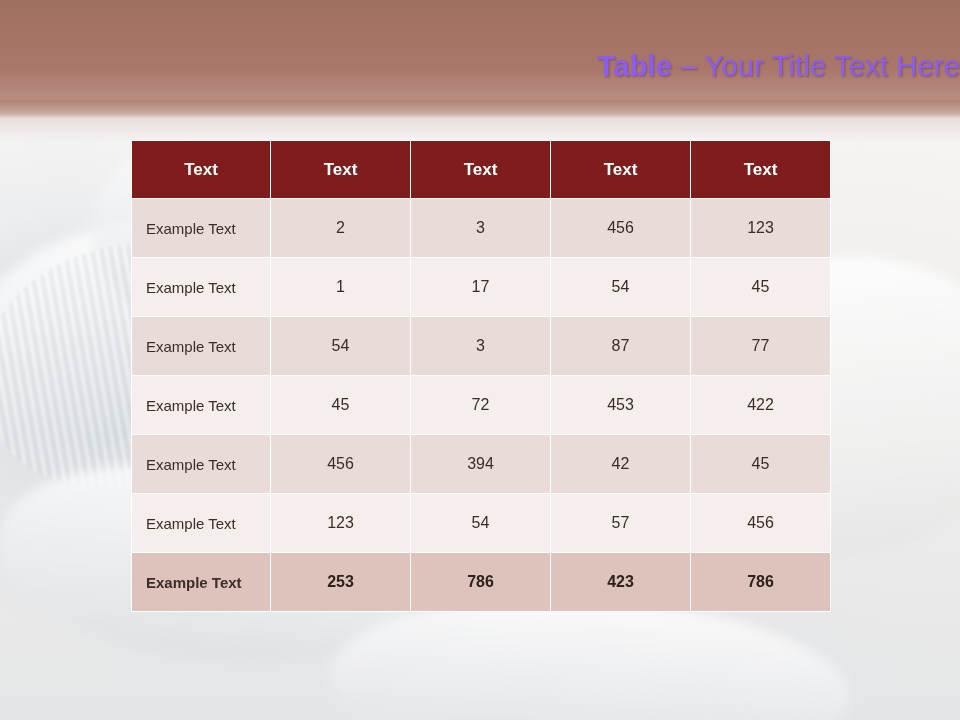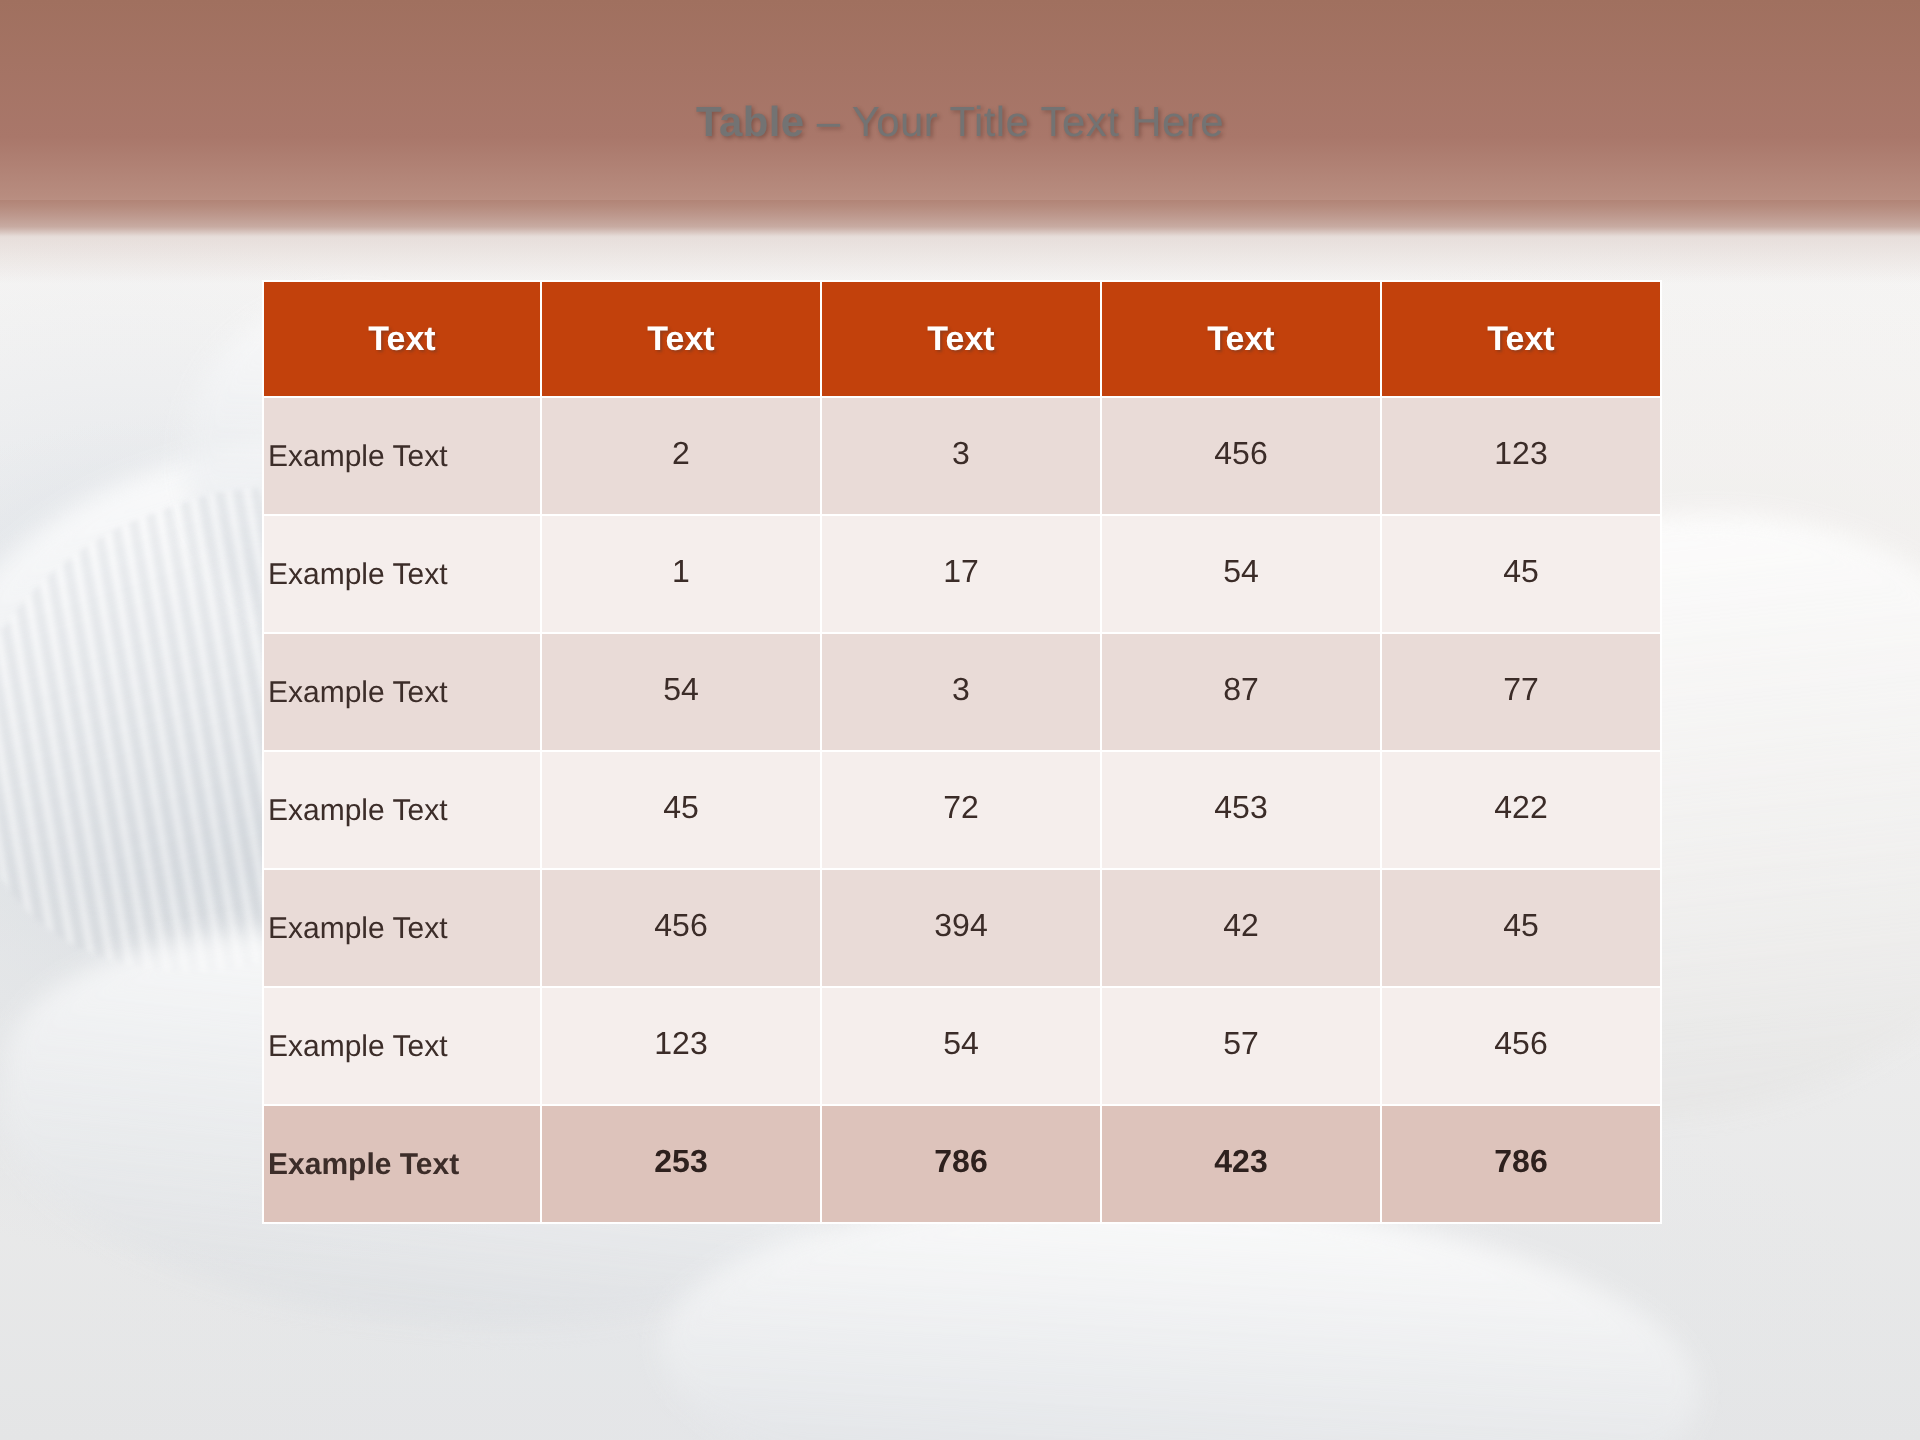--- a/index.html
+++ b/index.html
@@ -66,23 +66,23 @@
   .header-fade {
     position: absolute;
     left: 0; top: 100px;
     width: 960px; height: 42px;
     background: linear-gradient(180deg, rgba(176,130,116,0.85) 0%, rgba(214,196,190,0.45) 45%, rgba(255,255,255,0) 100%);
   }
   .slide-title {
     position: absolute;
     left: 0; top: 50px;
     width: 960px;
-    text-align: center;
-    font-size: 21px;
-    color: #737373;
+    text-align: right;
+    font-size: 29px;
+    color: #8b5cf6;
     letter-spacing: 0.2px;
     text-shadow: 1px 1px 2px rgba(80,45,35,0.45);
     white-space: nowrap;
   }
   .slide-title .t-bold { font-weight: bold; }
   .slide-title .t-light { font-weight: normal; }
 
   
   .table-wrap {
     position: absolute;
@@ -102,30 +102,30 @@
   table.data-table td {
     height: 59px;
     padding: 0 12px;
     text-align: center;
     font-size: 16px;
     color: #3b2c28;
     border: 1px solid #ffffff;
     box-sizing: border-box;
   }
   table.data-table thead th {
-    background: #c2410c;
+    background: #7f1d1d;
     color: #ffffff;
     font-weight: bold;
     font-size: 17px;
     text-shadow: 1px 1px 1.5px rgba(90,55,45,0.45);
     height: 58px;
   }
   table.data-table tbody td.first-col {
     text-align: left;
-    padding-left: 2px;
+    padding-left: 14px;
     font-size: 15px;
     color: #3c2d29;
     margin-top: 16px;
   }
   tr.row-dark td { background: #e9dbd7; }
   tr.row-light td { background: #f5eeec; }
   tr.row-total td {
     background: #ddc3bb;
     font-weight: bold;
     color: #2e211e;

